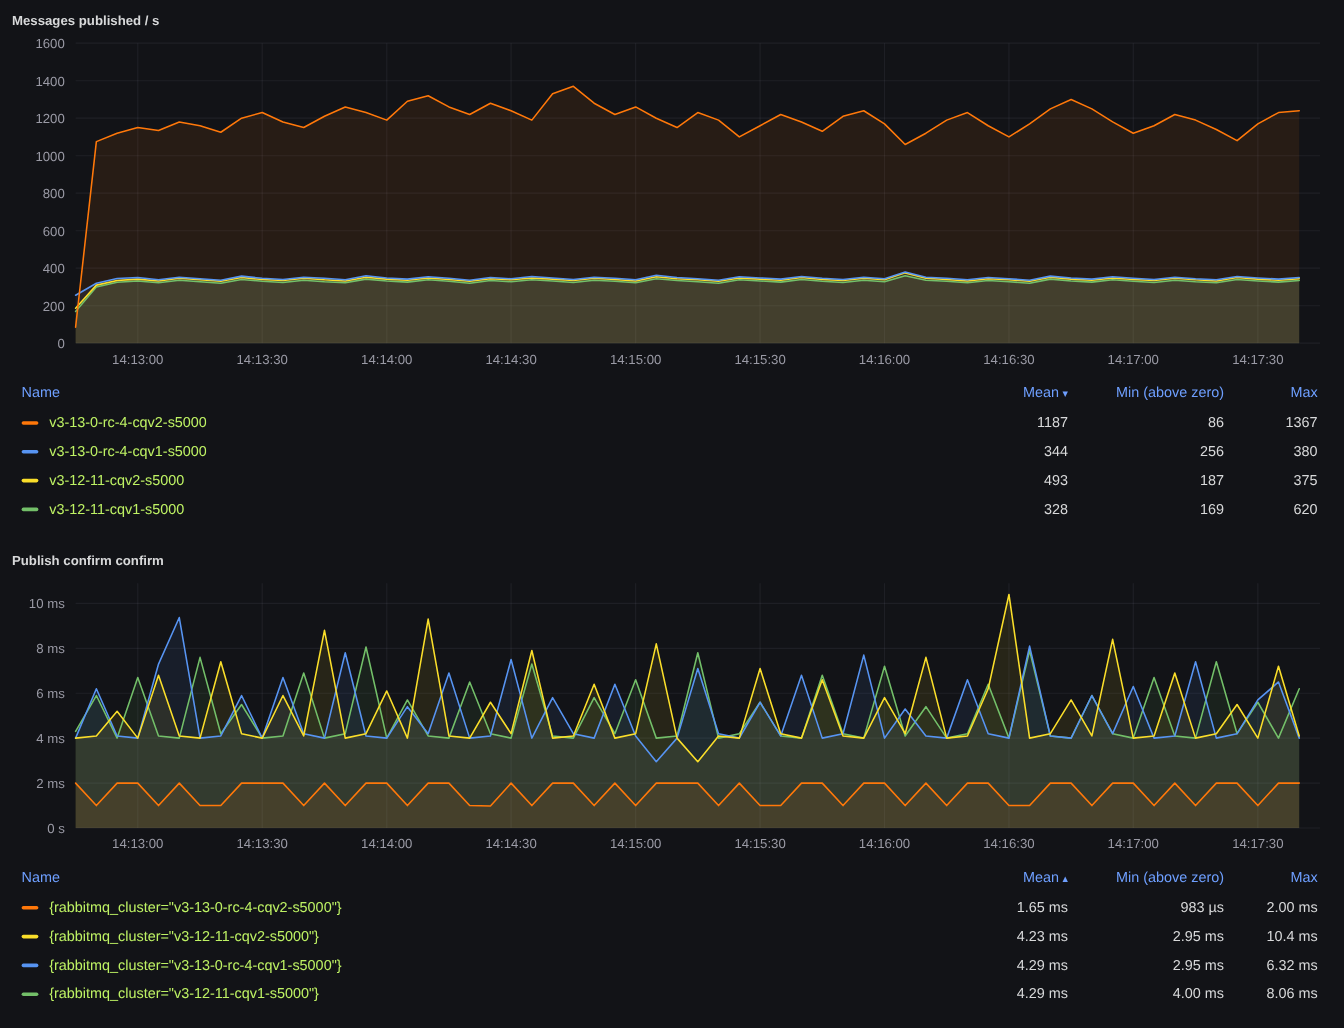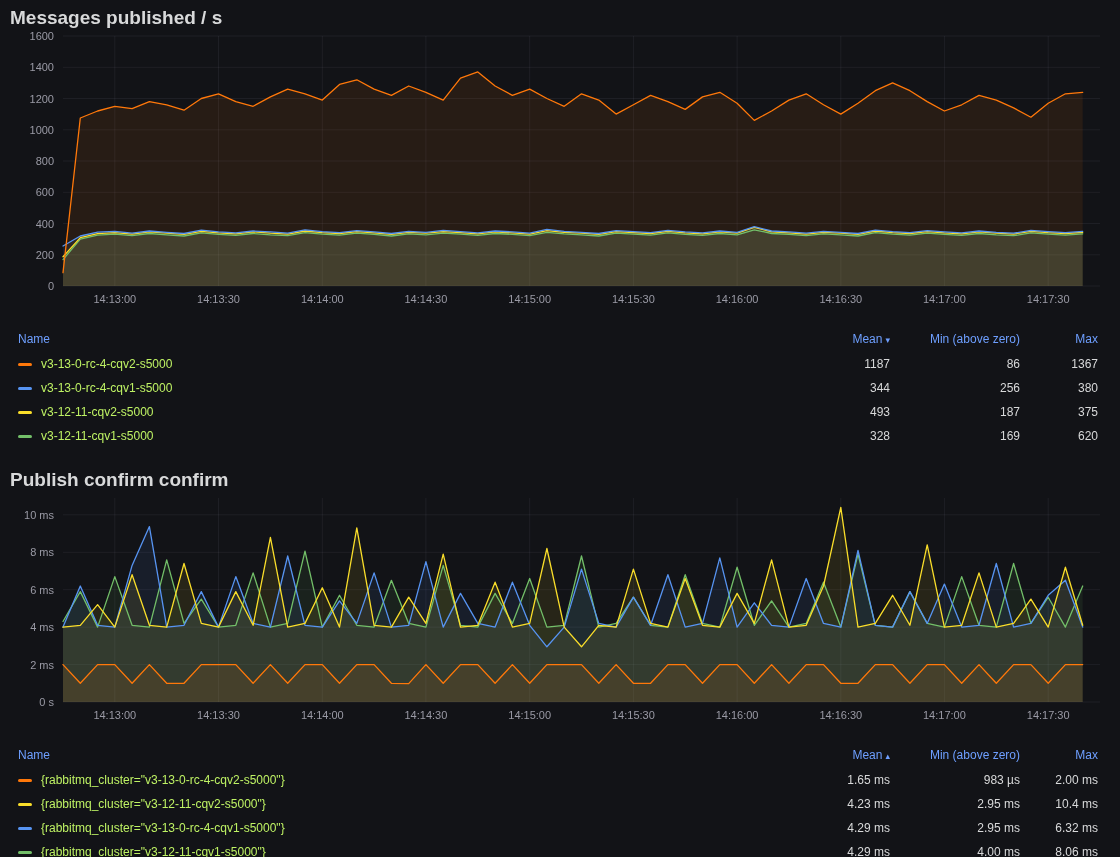--- a/index.html
+++ b/index.html
@@ -6,36 +6,36 @@
   body{
     width:1120px;height:857px;
     background:#121317;
     color:#ccccdc;
     font-family:"Liberation Sans",sans-serif;
     overflow:hidden;
   }
   .panel{padding:2px 8px 0 8px;}
   .panel + .panel{margin-top:14px;}
   .panel-title{
-    font-size:19px;font-weight:600;color:#d8d9da;
+    font-size:11px;font-weight:600;color:#d8d9da;
     padding:8px 0 2px 2px;line-height:16px;
   }
   svg.chart{display:block;}
   svg.chart text{
     font-family:"Liberation Sans",sans-serif;
     font-size:11px;
     fill:#9a9aa5;
   }
   .legend{width:1104px;box-sizing:border-box;padding:2px 14px 0 2px;font-size:12px;}
   .legend-header,.legend-row{
     display:grid;
     grid-template-columns:1fr 150px 130px 78px;
     align-items:center;
   }
-  .legend-header{height:26px;color:#6e9fff;font-weight:500;margin-top:12px;}
+  .legend-header{height:26px;color:#6e9fff;font-weight:500;}
   .legend-header .num{cursor:pointer;}
   .legend-row{height:24px;}
   .num{text-align:right;font-variant-numeric:tabular-nums;}
   .name-cell{display:flex;align-items:center;gap:9px;padding-left:8px;cursor:pointer;}
   .swatch{display:inline-block;width:14px;height:3px;border-radius:2px;flex:0 0 auto;}
   .series-label{color:#bef264;white-space:nowrap;overflow:hidden;text-overflow:ellipsis;}
   .legend-row .num{color:#d8d9da;}
   .sort{font-size:9px;margin-left:3px;}
 </style>
 </head>

